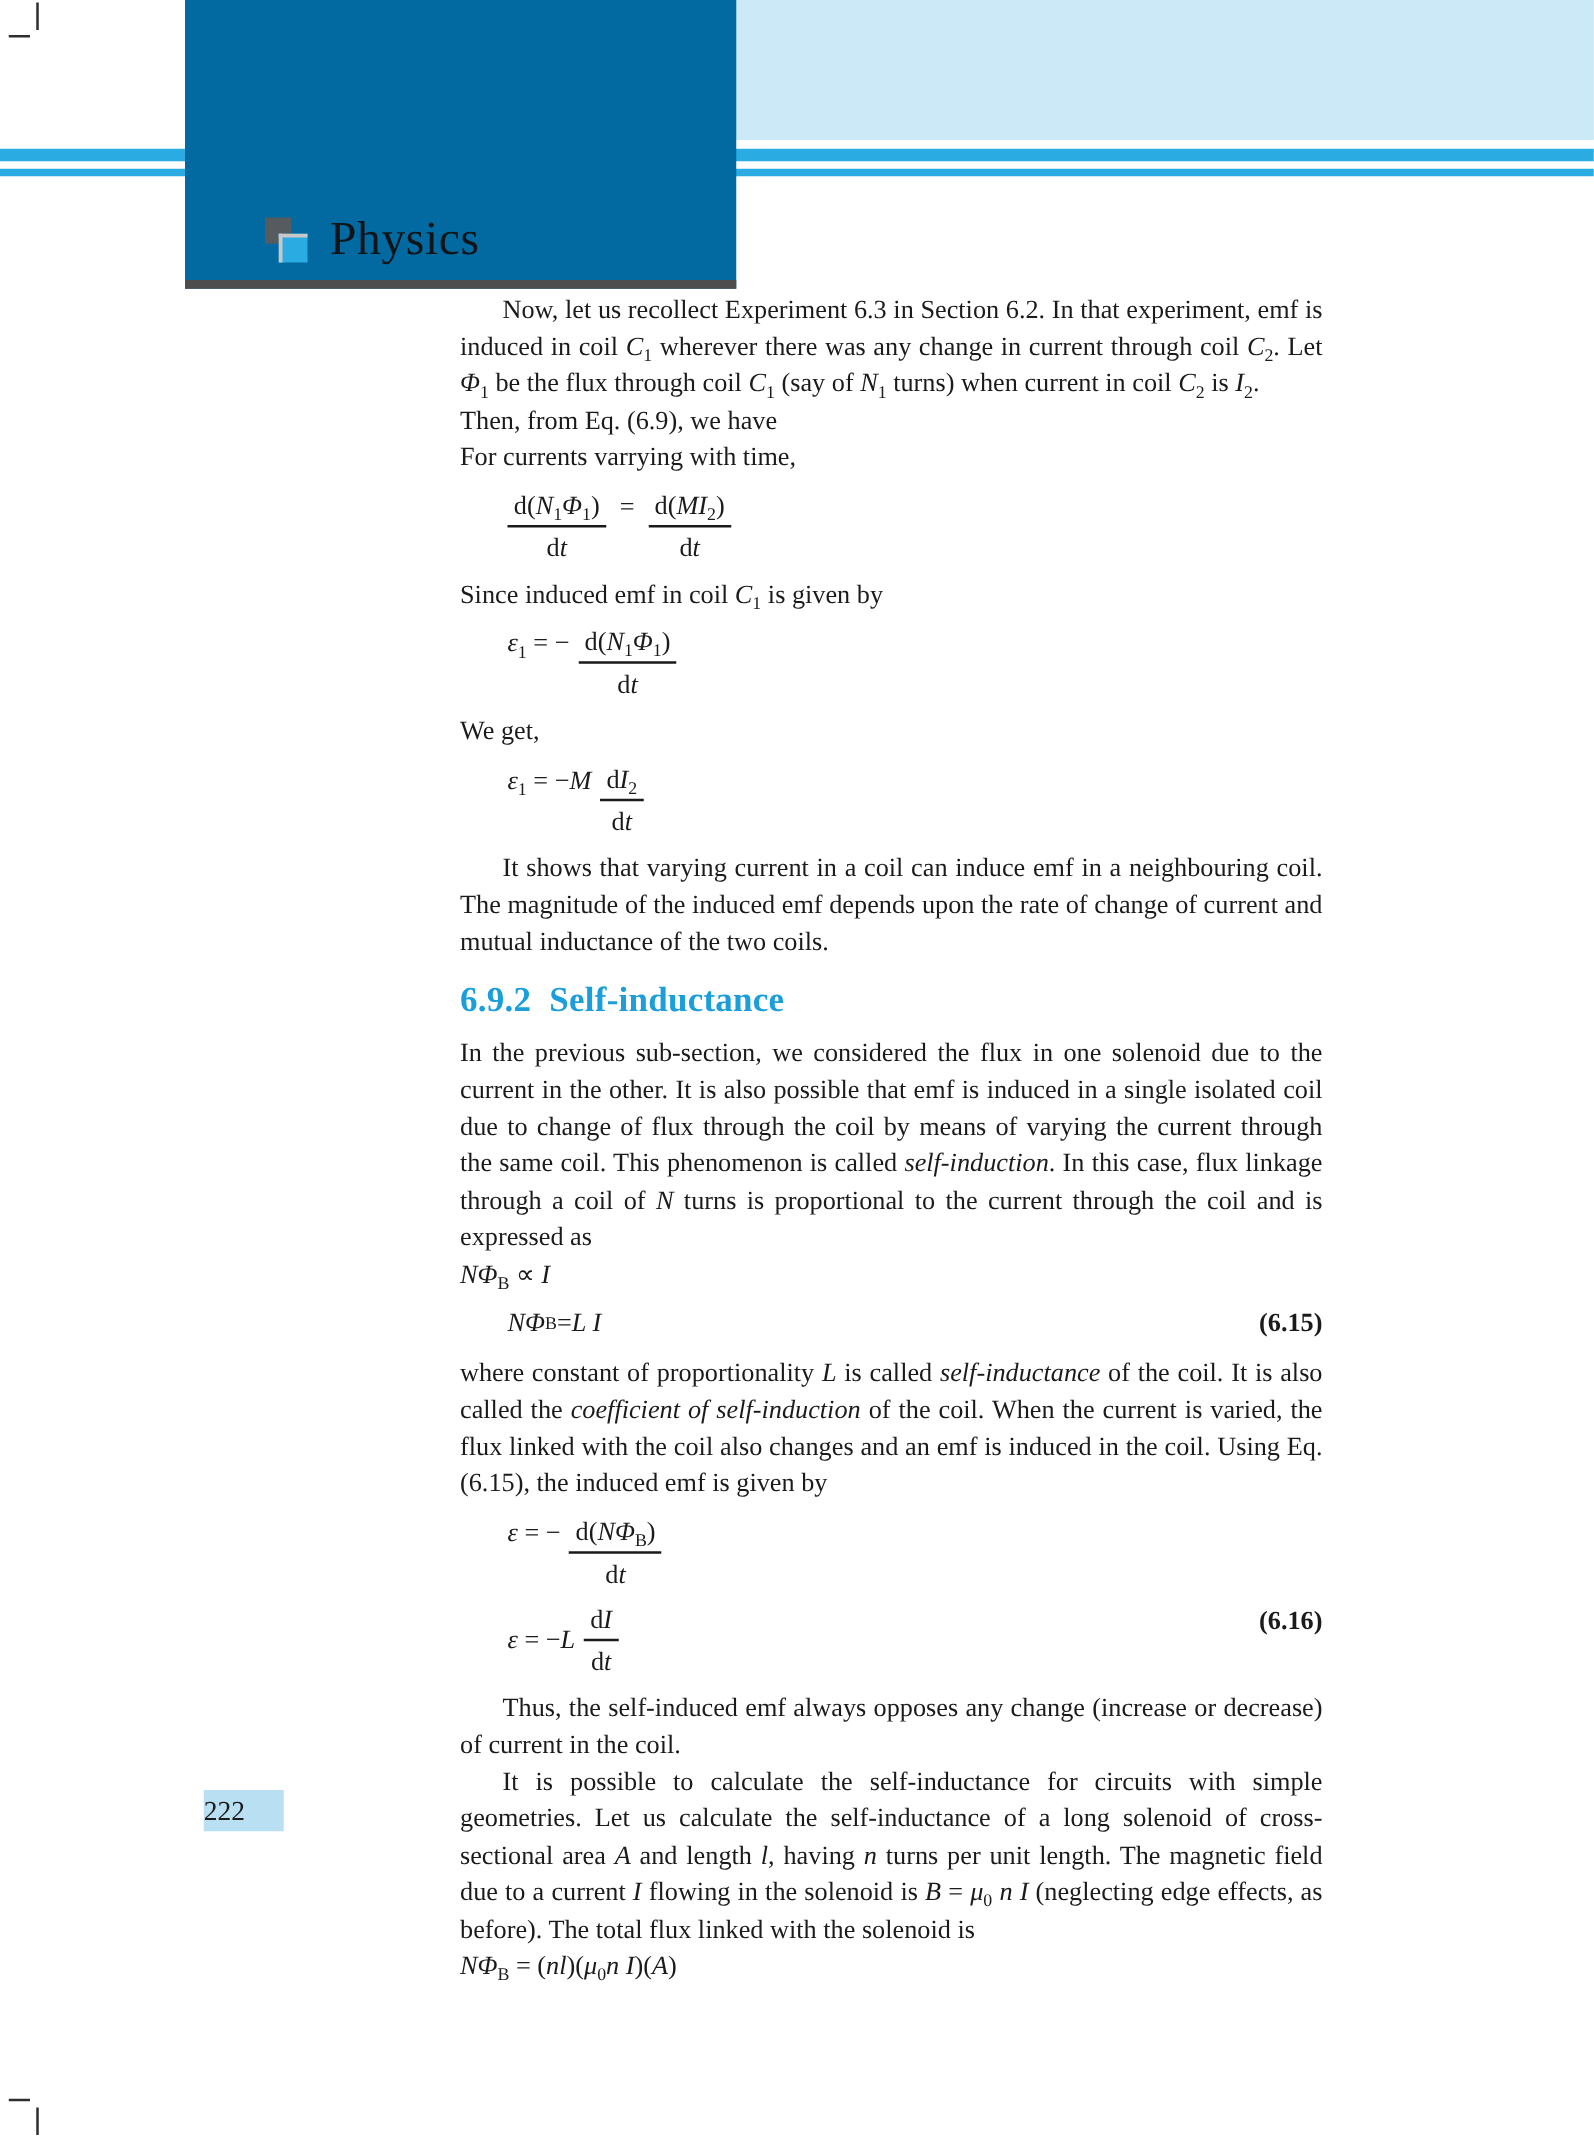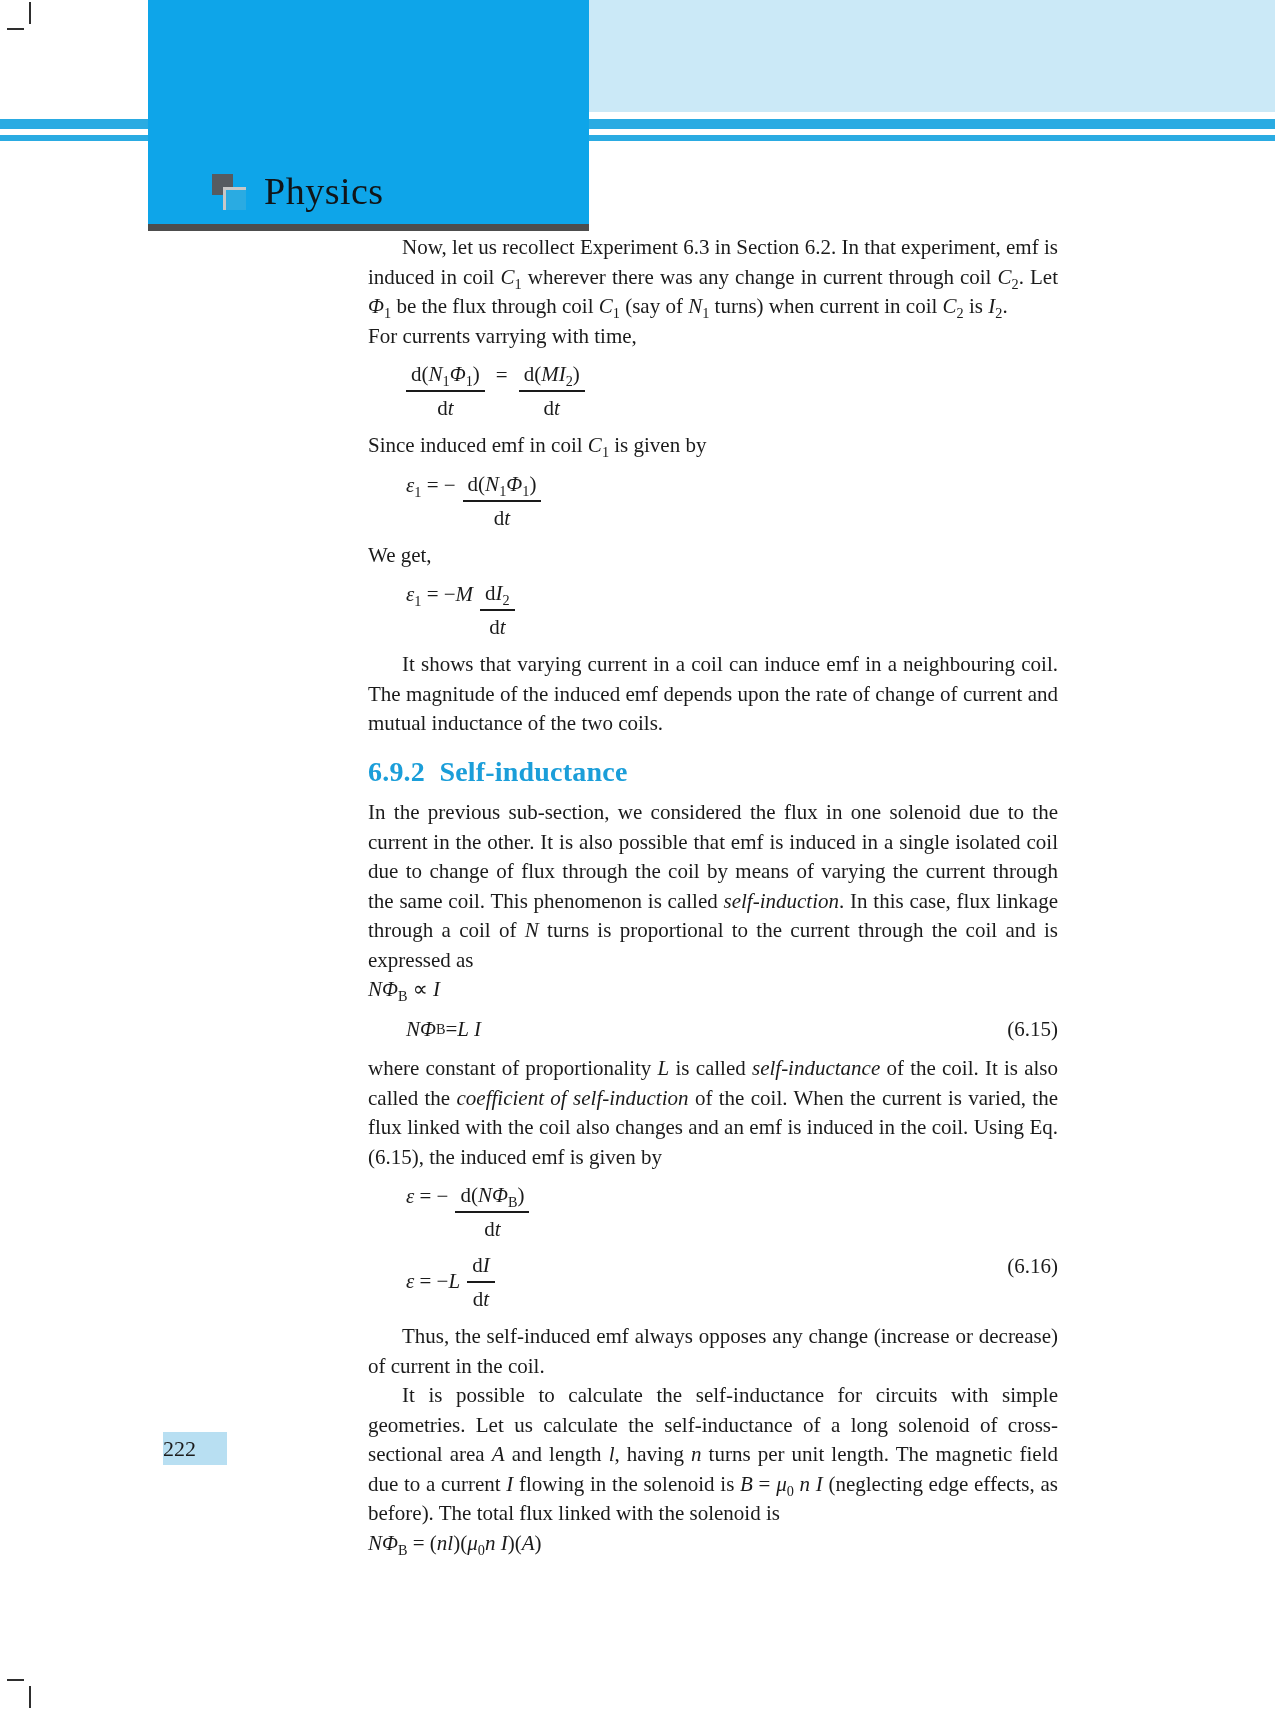--- a/index.html
+++ b/index.html
@@ -7,21 +7,21 @@
     width:1275px;height:1710px;position:relative;overflow:hidden;
     background:#ffffff;color:#1b1b1b;
     font-family:"Liberation Serif", serif;
   }
   
   .band{position:absolute;left:148px;top:0;right:0;height:112px;background:#cbe9f7;z-index:0;}
   .stripe-a{position:absolute;left:0;right:0;top:119px;height:10px;background:#2aabe2;z-index:1;}
   .stripe-b{position:absolute;left:0;right:0;top:135px;height:6px;background:#2aabe2;z-index:1;}
   .header-box{
     position:absolute;left:148px;top:0;width:377px;height:212px;
-    background:#0ea5e9;border-bottom:7px solid #4d4d4d;z-index:2;
+    background:#0369a1;border-bottom:7px solid #4d4d4d;z-index:2;
     display:flex;align-items:flex-end;box-sizing:content-box;
     padding:0 0 12px 64px;
   }
   .brand{display:flex;align-items:center;gap:15px;}
   .logo{position:relative;width:37px;height:40px;flex:0 0 auto;}
   .logo .sq-dark{position:absolute;left:0;top:2px;width:21px;height:21px;background:#565b60;}
   .logo .sq-cyan{position:absolute;left:11px;top:15px;width:20px;height:20px;background:#2aabe2;
     border-left:3px solid #c8c8c8;border-top:3px solid #c8c8c8;}
   .brand-text{font-size:38px;line-height:1;color:#111518;letter-spacing:.5px;padding-bottom:2px;}
   
@@ -46,21 +46,21 @@
   
   .eq-row{display:flex;margin:10px 0 10px 38px;text-align:left;}
   .eq-row.numbered{justify-content:space-between;}
   .eq-left{display:flex;align-items:center;}
   .frac{display:inline-flex;flex-direction:column;align-items:center;line-height:26px;}
   .frac .num{padding:0 5px 3px;border-bottom:2px solid #1a1a1a;}
   .frac .den{padding-top:3px;}
   .eq-prefix{margin-right:7px;white-space:pre;}
   .eq-op{margin:0 11px;}
   .eq-line{margin:12px 0 4px 38px;text-align:left;}
-  .eq-number{text-align:right;}
+  .eq-number{text-align:right;font-weight:bold;}
   
   .page-num{
     position:absolute;left:163px;top:1432px;width:64px;height:33px;background:#b8dff2;
     display:flex;align-items:center;font-size:22px;z-index:3;color:#1b1b1b;
   }
 </style>
 </head>
 <body>
 
 <div class="crop tl-v"></div>
@@ -79,20 +79,21 @@
       <span class="sq-cyan"></span>
     </span>
     <span class="brand-text">Physics</span>
   </div>
 </div>
 
 <main class="page-body">
 
   <p class="indent">Now, let us recollect Experiment 6.3 in Section 6.2. In that experiment, emf is induced in coil <i>C</i><sub>1</sub> wherever there was any change in current through coil <i>C</i><sub>2</sub>. Let <i>Φ</i><sub>1</sub> be the flux through coil <i>C</i><sub>1</sub> (say of <i>N</i><sub>1</sub> turns) when current in coil <i>C</i><sub>2</sub> is <i>I</i><sub>2</sub>.</p>
 
+  <p class="subline">Then, from Eq. (6.9), we have</p>
   <p class="subline">For currents varrying with time,</p>
 
   <div class="eq-row">
     <span class="frac">
       <span class="num">d(<i>N</i><sub>1</sub><i>Φ</i><sub>1</sub>)</span>
       <span class="den">d<i>t</i></span>
     </span>
     <span class="eq-op">=</span>
     <span class="frac">
       <span class="num">d(<i>MI</i><sub>2</sub>)</span>

